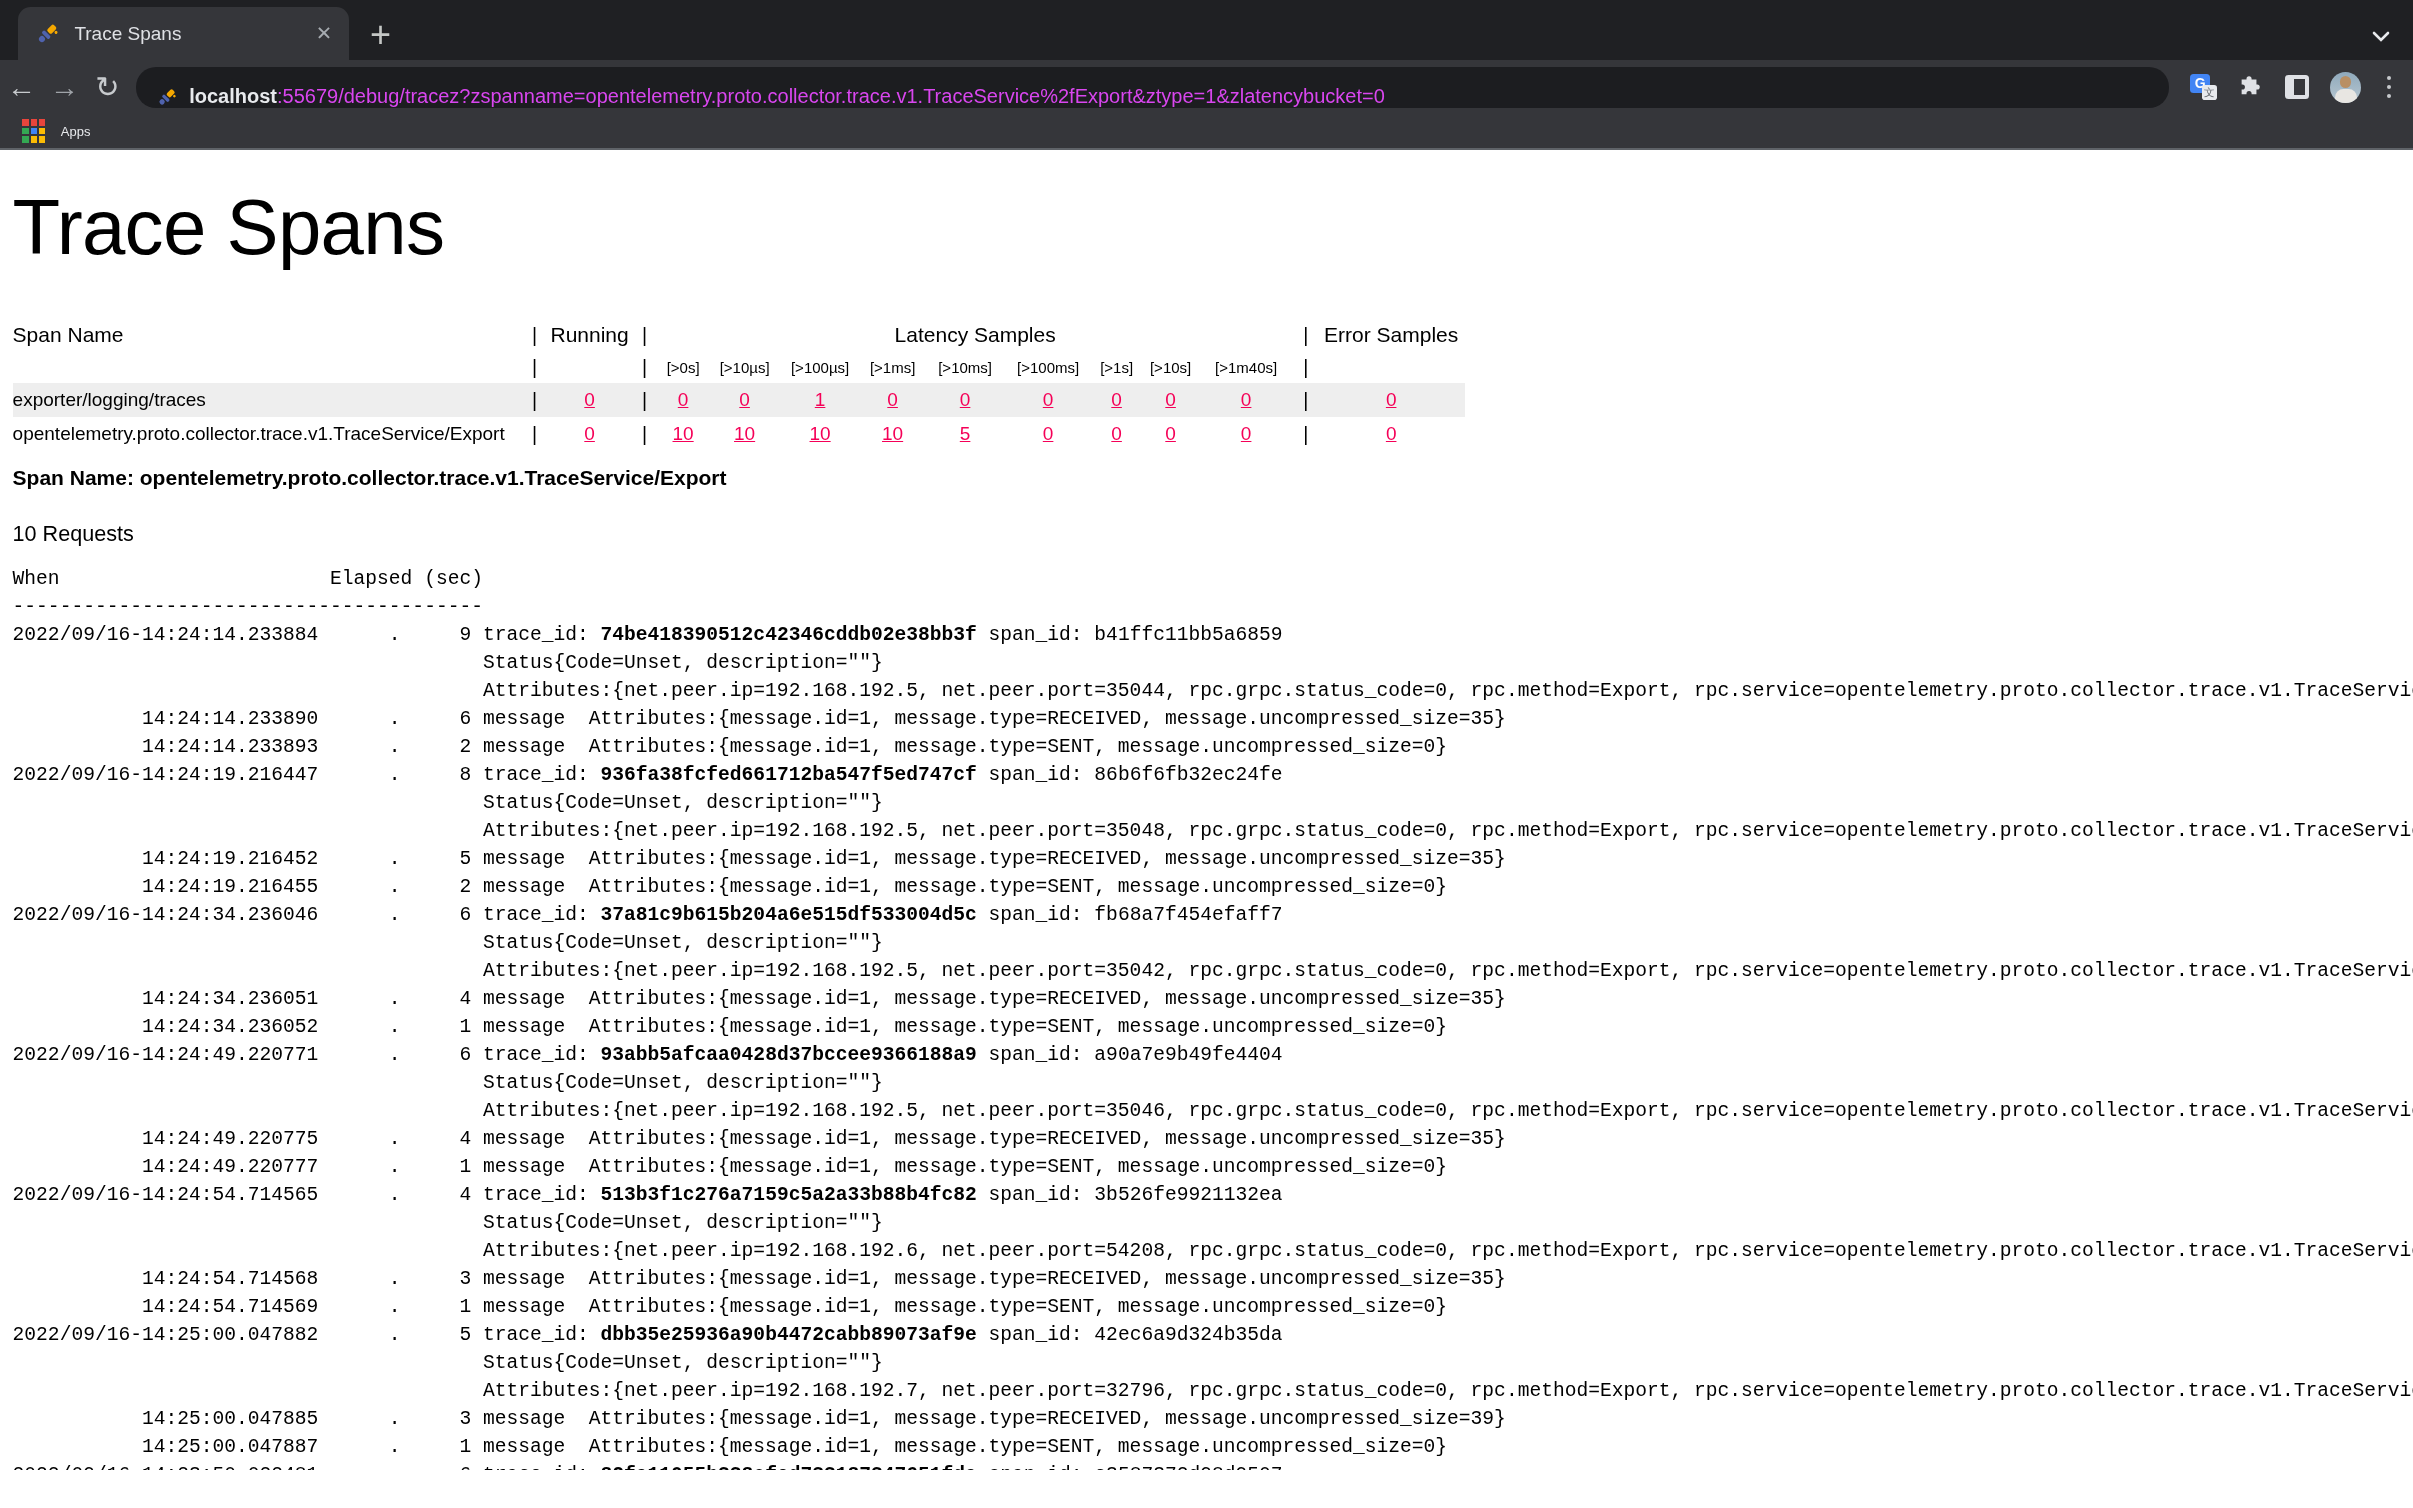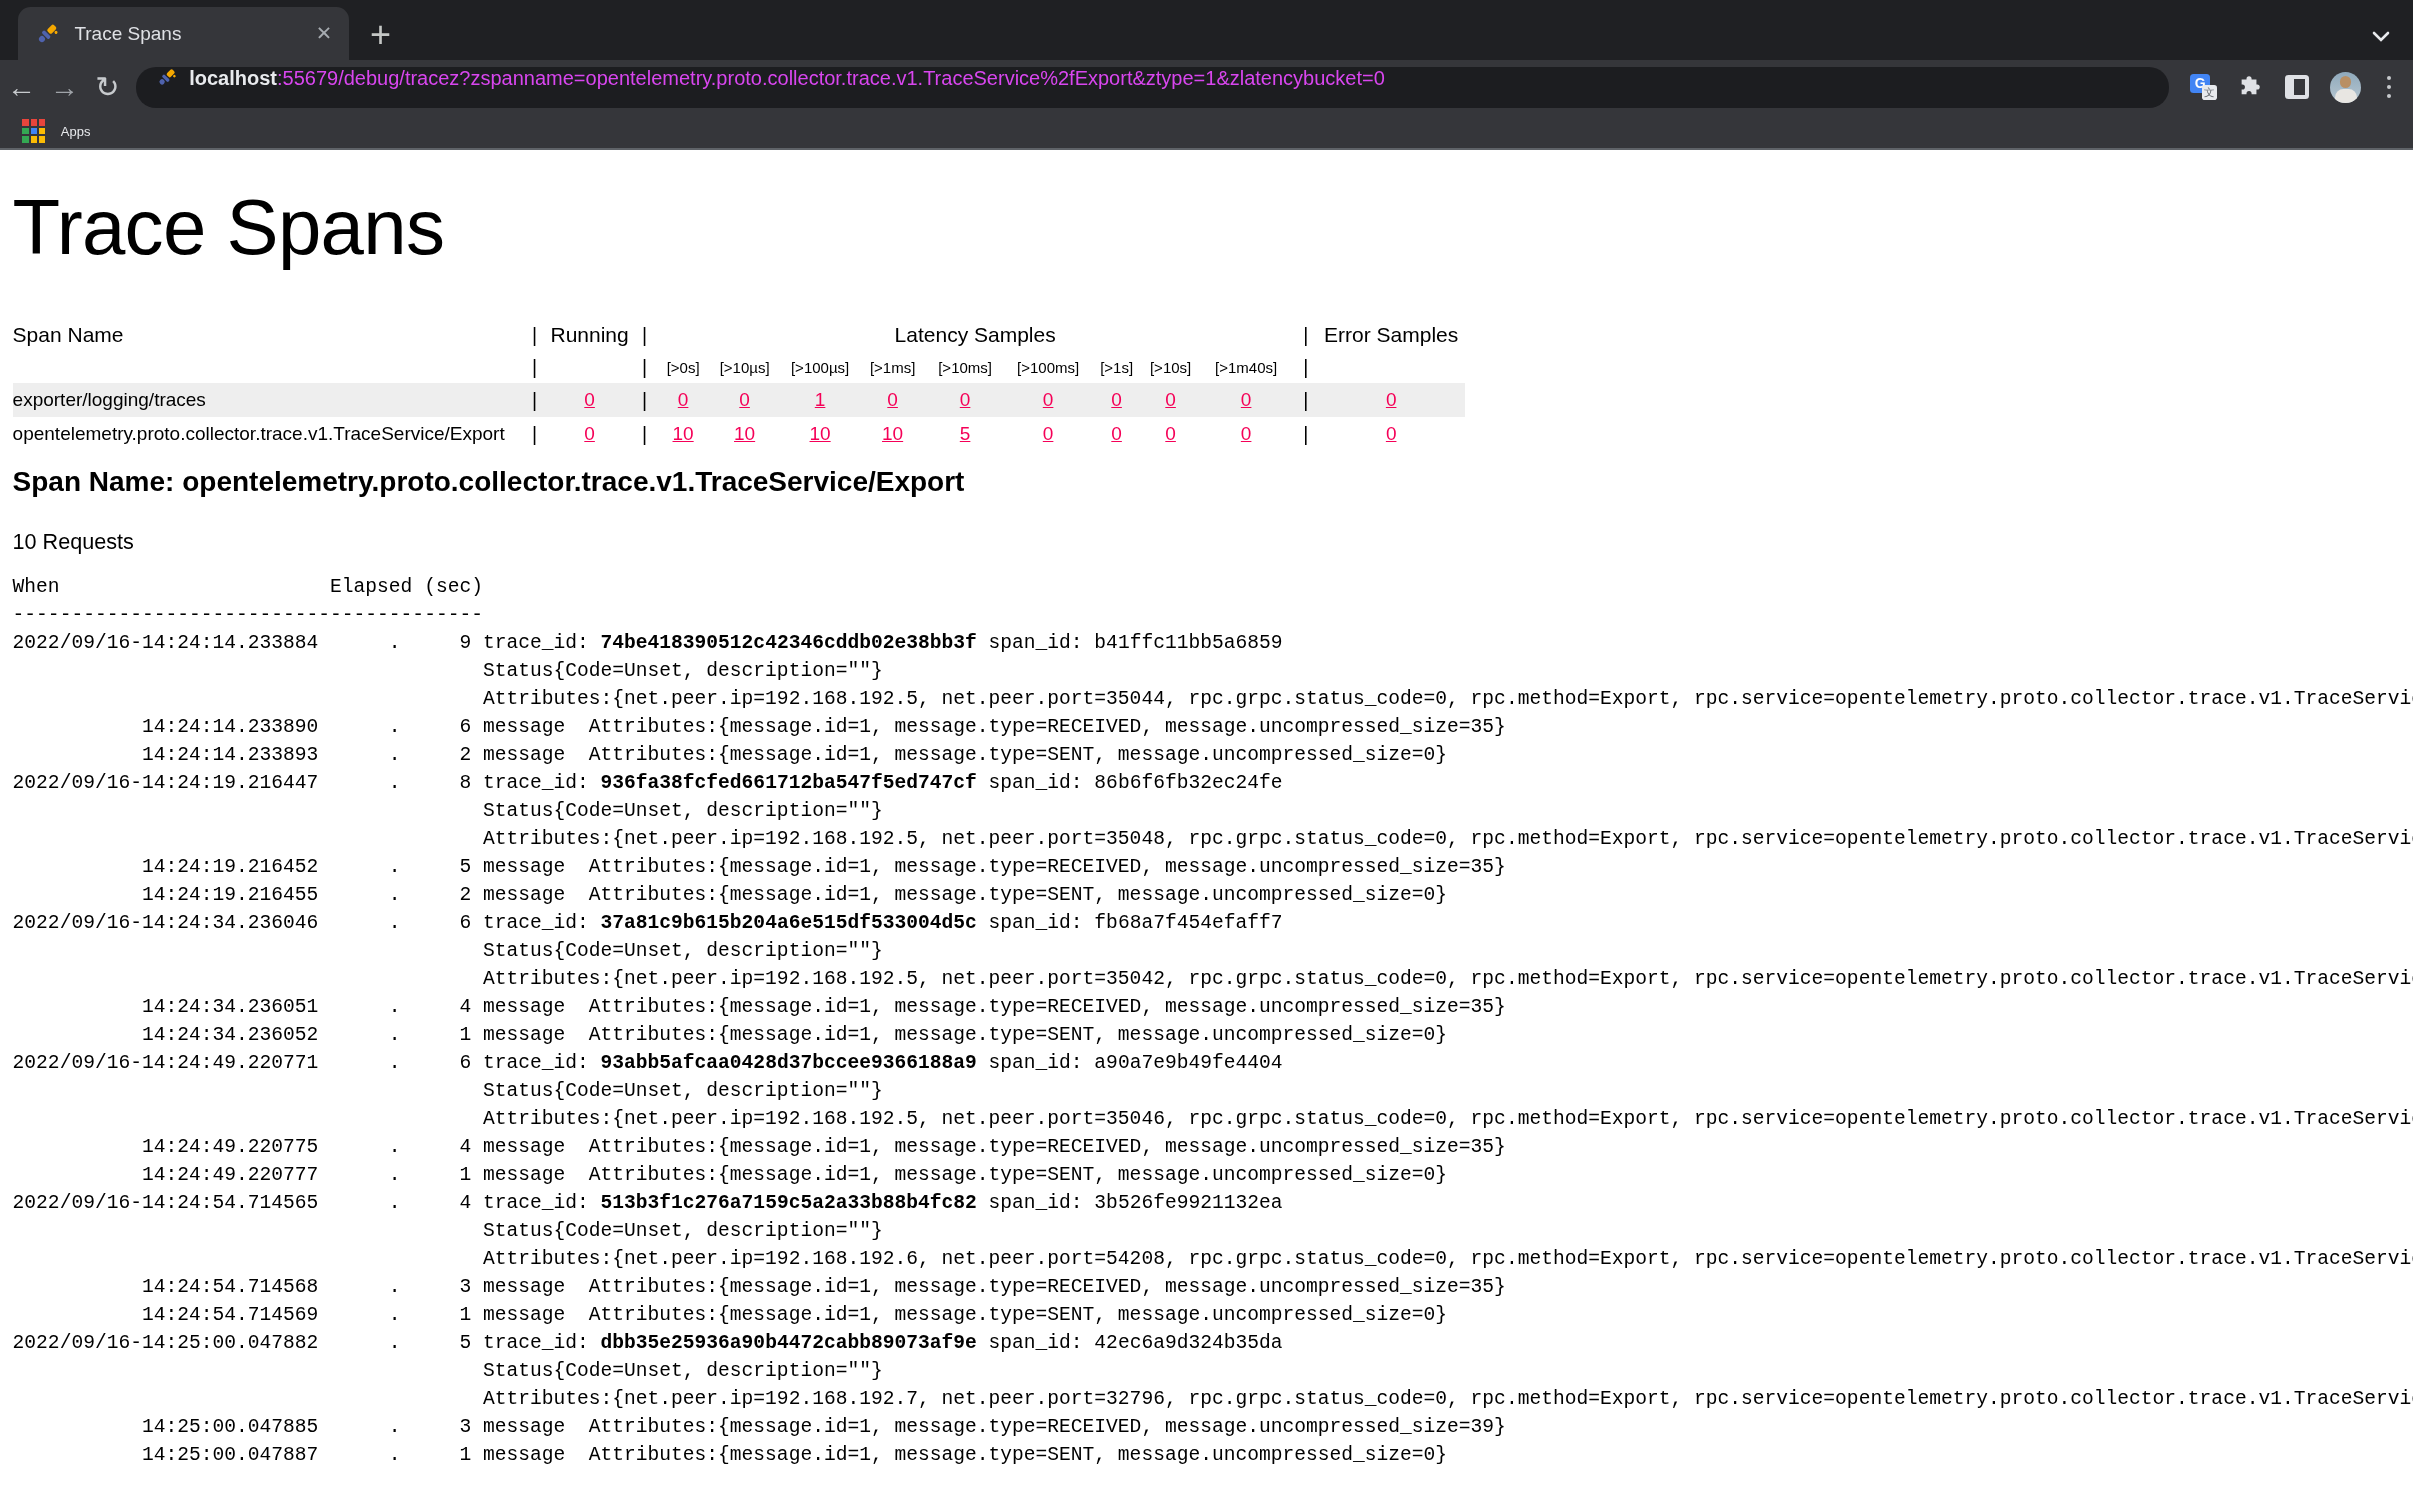--- a/index.html
+++ b/index.html
@@ -12,21 +12,21 @@
        display:flex;align-items:center;padding:0 12.6px 0 17px;box-sizing:border-box;}
   .tab-title{font-size:19px;color:#dfe1e5;flex:1;margin-left:15.4px;white-space:nowrap;}
   .tab-close{font-size:19.6px;color:#a6abb0;padding:0 4.2px;}
   .newtab{color:#c4c7c5;font-size:36px;font-weight:300;margin:0 0 7px 21px;line-height:36px;}
   .tabsearch{position:absolute;right:19.6px;top:24px;color:#e8eaed;font-size:24px;}
 
   .toolbar{height:54px;background:#35363a;display:flex;align-items:center;}
   .navbtn{font-size:29px;color:#c7cacd;width:43px;text-align:center;line-height:54px;}
   .navbtn.fwd{color:#9fa3a8;}
   .omnibox{flex:1;height:41px;background:#1c1d20;border-radius:20px;margin-left:7px;
-           display:flex;align-items:flex-start;padding:0 19.6px;overflow:hidden;white-space:nowrap;}
+           display:flex;align-items:flex-end;padding:0 19.6px;overflow:hidden;white-space:nowrap;}
   .omnibox .host{color:#e8eaed;font-size:20px;font-weight:bold;margin-left:12.6px;}
   .omnibox .urlrest{color:#d946ef;font-size:20px;}
   .tool-icons{display:flex;align-items:center;gap:21px;padding:0 18px 0 21px;}
   .translate{position:relative;width:26.5px;height:26.5px;}
   .translate .g{position:absolute;left:0;top:0;width:19.6px;height:19.6px;background:#4285f4;border-radius:3.5px;
                 color:#fff;font-size:14px;font-weight:bold;text-align:center;line-height:19.6px;}
   .translate .zh{position:absolute;right:0;bottom:0;width:15.4px;height:15.4px;background:#e8eaed;border-radius:2.8px;
                  color:#5f6368;font-size:10.5px;text-align:center;line-height:15.4px;}
   .sidepanel{width:24px;height:24px;background:#dfe1e5;border-radius:3.5px;position:relative;}
   .sidepanel::after{content:"";position:absolute;left:8.4px;top:4.2px;right:4.2px;bottom:4.2px;background:#35363a;}
@@ -49,21 +49,21 @@
   table.spans th,table.spans td{padding:0;font-size:19px;overflow:hidden;white-space:nowrap;}
   table.spans thead th{font-weight:normal;font-size:21px;height:32px;vertical-align:middle;}
   table.spans thead th.bucket{font-size:15px;}
   table.spans tbody td{height:34px;vertical-align:middle;}
   .c{text-align:center;}
   td.name{text-align:left;font-size:19px;}
   .pipe{font-weight:normal !important;font-size:19.6px !important;}
   tr.shaded{background:#eeeeee;}
   a.lnk{color:#f50057;text-decoration:underline;cursor:pointer;}
 
-  .detail-h{font-weight:bold;font-size:28px;margin-top:14.7px;}
+  .detail-h{font-weight:bold;font-size:21px;margin-top:14.7px;}
   .req-count{font-size:21.6px;margin-top:31px;}
   pre.log{font-family:"Liberation Mono","DejaVu Sans Mono",monospace;font-size:19.6px;line-height:28px;
           margin:18px 0 0 0;white-space:pre;}
   pre.log b{font-weight:bold;}
 </style>
 </head>
 <body>
 
 <div class="screen">
 

